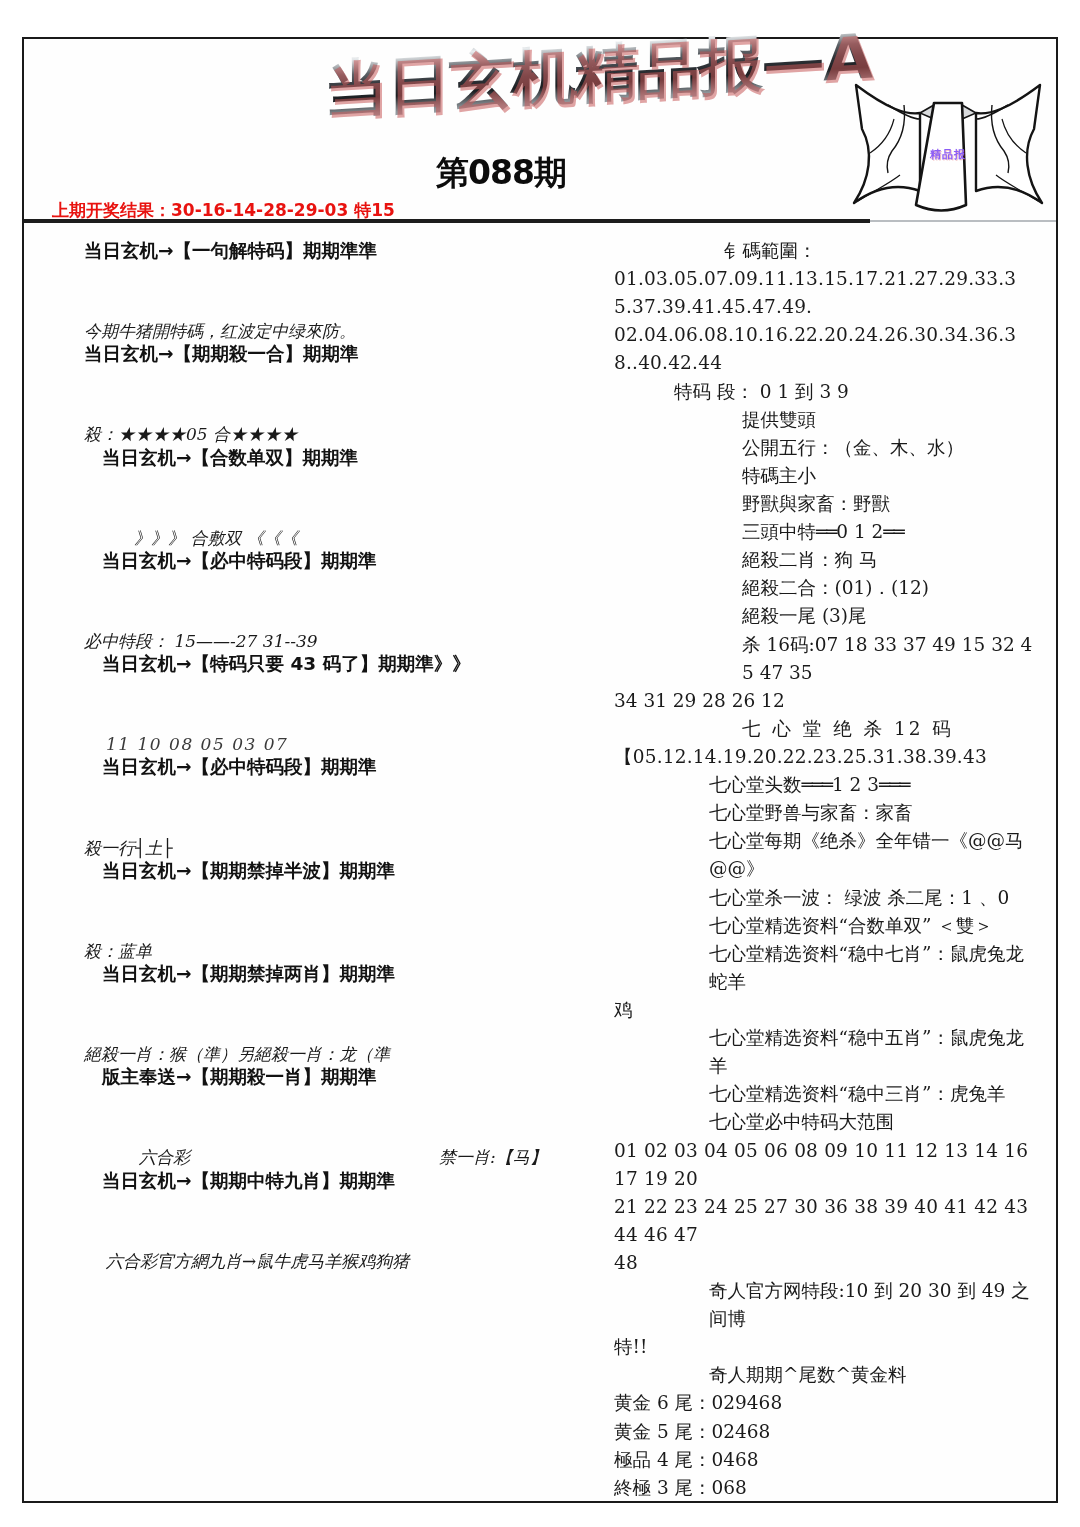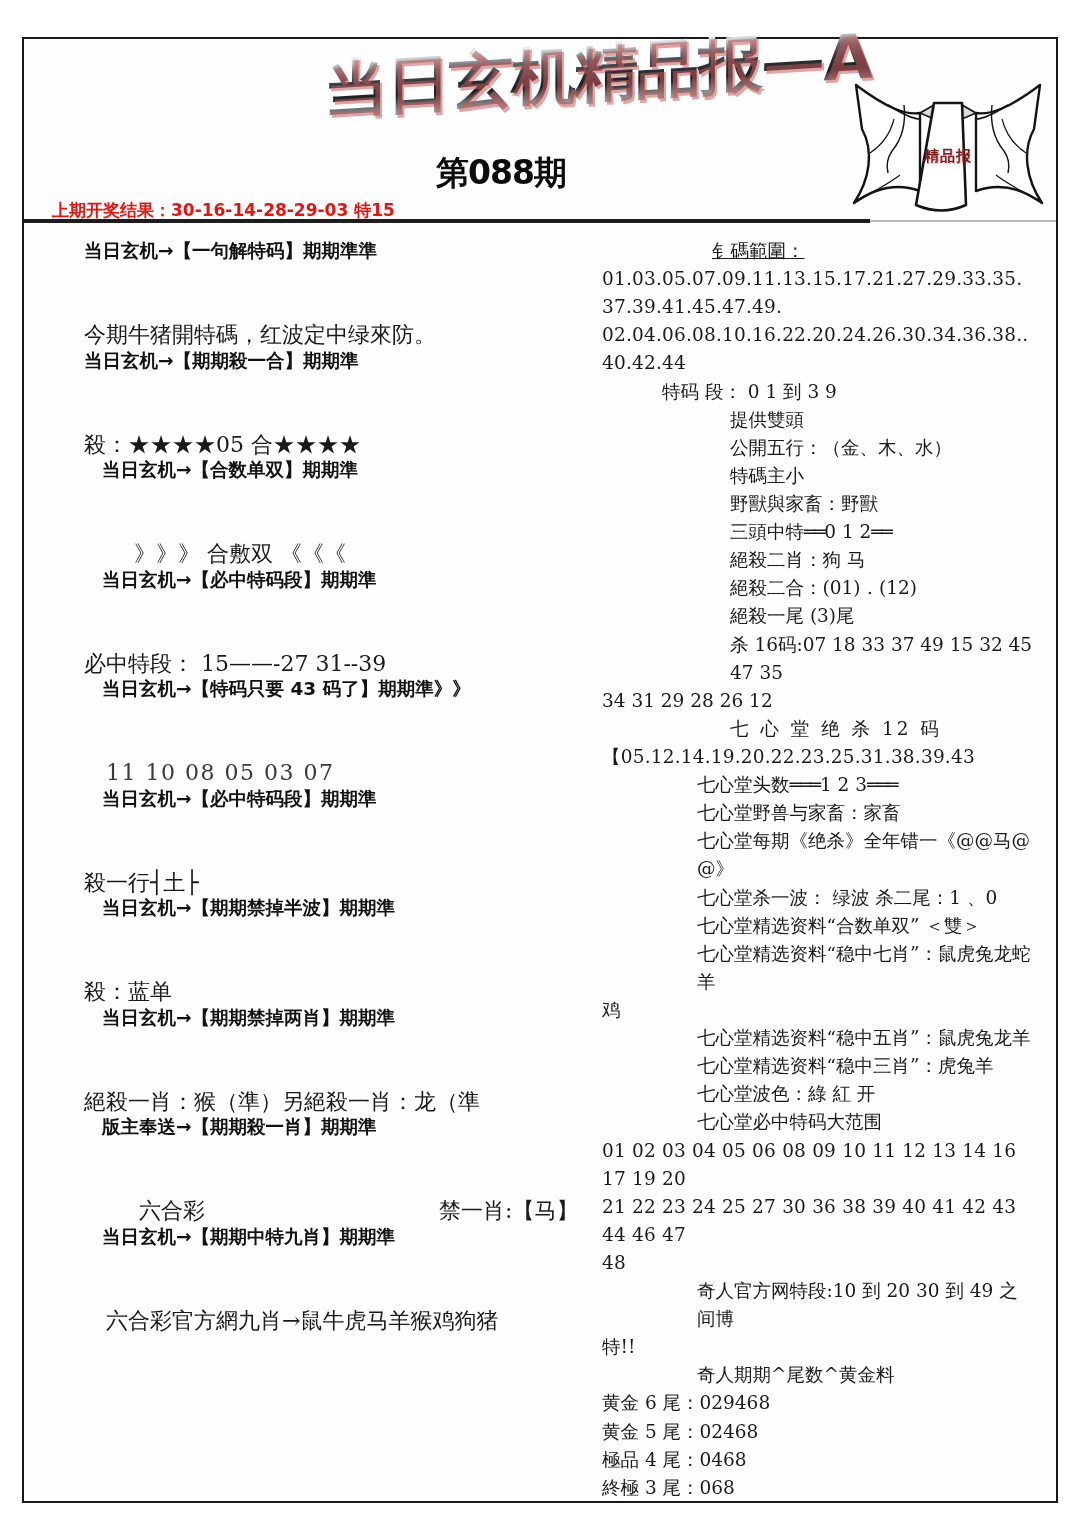--- a/index.html
+++ b/index.html
@@ -79,22 +79,22 @@
     top: 40px;
     width: 200px;
     height: 145px;
   }
   .ribbon svg { display:block; }
   .ribbon-label {
     position: absolute;
     left: 0; right: 0;
     top: 68px;
     text-align: center;
-    color: #7f1d1d;
-    font-size: 15px;
+    color: #8b5cf6;
+    font-size: 11px;
     font-weight: bold;
     letter-spacing: 1px;
     font-family: "DejaVu Sans", sans-serif;
     text-shadow: 1px 1px 0 rgba(210,27,27,0.25);
   }
 
   .issue-no {
     position: absolute;
     left: 412px;
     top: 112px;
@@ -142,41 +142,43 @@
   }
 
   
   .columns {
     position: absolute;
     left: 0;
     top: 190px;
     right: 0;
     bottom: 0;
     display: flex;
+    gap: 12px;
   }
   .col-left {
     width: 570px;
     flex: 0 0 570px;
     padding: 10px 6px 0 60px;
     box-sizing: border-box;
   }
   .col-right {
     flex: 1 1 auto;
     padding: 8px 22px 0 8px;
     box-sizing: border-box;
   }
 
   
   .blk { margin-bottom: 0; }
   .l-hint {
     font-family: "DejaVu Serif", serif;
-    font-size: 22px;
+    font-size: 17px;
     color: #1a1a1a;
     line-height: 1.25;
     white-space: nowrap;
+    font-style: italic;
   }
   .l-title {
     font-family: "DejaVu Sans", sans-serif;
     font-size: 18.5px;
     font-weight: bold;
     color: #121212;
     line-height: 1.3;
     padding-left: 18px;
     white-space: nowrap;
   }
@@ -198,21 +200,21 @@
   }
 
   
   .r-line {
     font-family: "DejaVu Serif", serif;
     font-size: 18.5px;
     color: #1a1a1a;
     line-height: 1.52;
     word-break: break-all;
   }
-  .r-line.ind  { padding-left: 110px; text-decoration: underline; }
+  .r-line.ind  { padding-left: 110px; }
   .r-line.ind2 { padding-left: 128px; }
   .r-line.ind3 { padding-left: 60px; }
   .r-line.ind4 { padding-left: 95px; }
   .r-line.flush { padding-left: 0; }
   .r-line.num {
     letter-spacing: 0.2px;
     font-family: "DejaVu Serif", serif;
   }
   .r-spaced {
     letter-spacing: 3px;
@@ -355,21 +357,20 @@
 
       <div class="r-line ind4">七心堂野兽与家畜：家畜</div>
       <div class="r-line ind4">七心堂每期《绝杀》全年错一《@@马@@》</div>
       <div class="r-line ind4">七心堂杀一波：  绿波 杀二尾：1 、0</div>
       <div class="r-line ind4">七心堂精选资料“合数单双”  ＜雙＞</div>
       <div class="r-line ind4">七心堂精选资料“稳中七肖”：鼠虎兔龙蛇羊</div>
       <div class="r-line flush">鸡</div>
 
       <div class="r-line ind4">七心堂精选资料“稳中五肖”：鼠虎兔龙羊</div>
       <div class="r-line ind4">七心堂精选资料“稳中三肖”：虎兔羊</div>
-      <div class="r-line ind4">七心堂波色：綠  紅 开</div>
       <div class="r-line ind4">七心堂必中特码大范围</div>
 
       <div class="r-line flush num">01 02 03 04 05 06 08 09 10 11 12 13 14 16 17 19 20</div>
       <div class="r-line flush num">21 22 23 24 25 27 30 36 38 39 40 41 42 43 44 46 47</div>
       <div class="r-line flush num">48</div>
 
       <div class="r-line ind4">奇人官方网特段:10 到 20 30 到 49 之间博</div>
       <div class="r-line flush">特!!</div>
       <div class="r-line ind4">奇人期期^尾数^黄金料</div>
 

